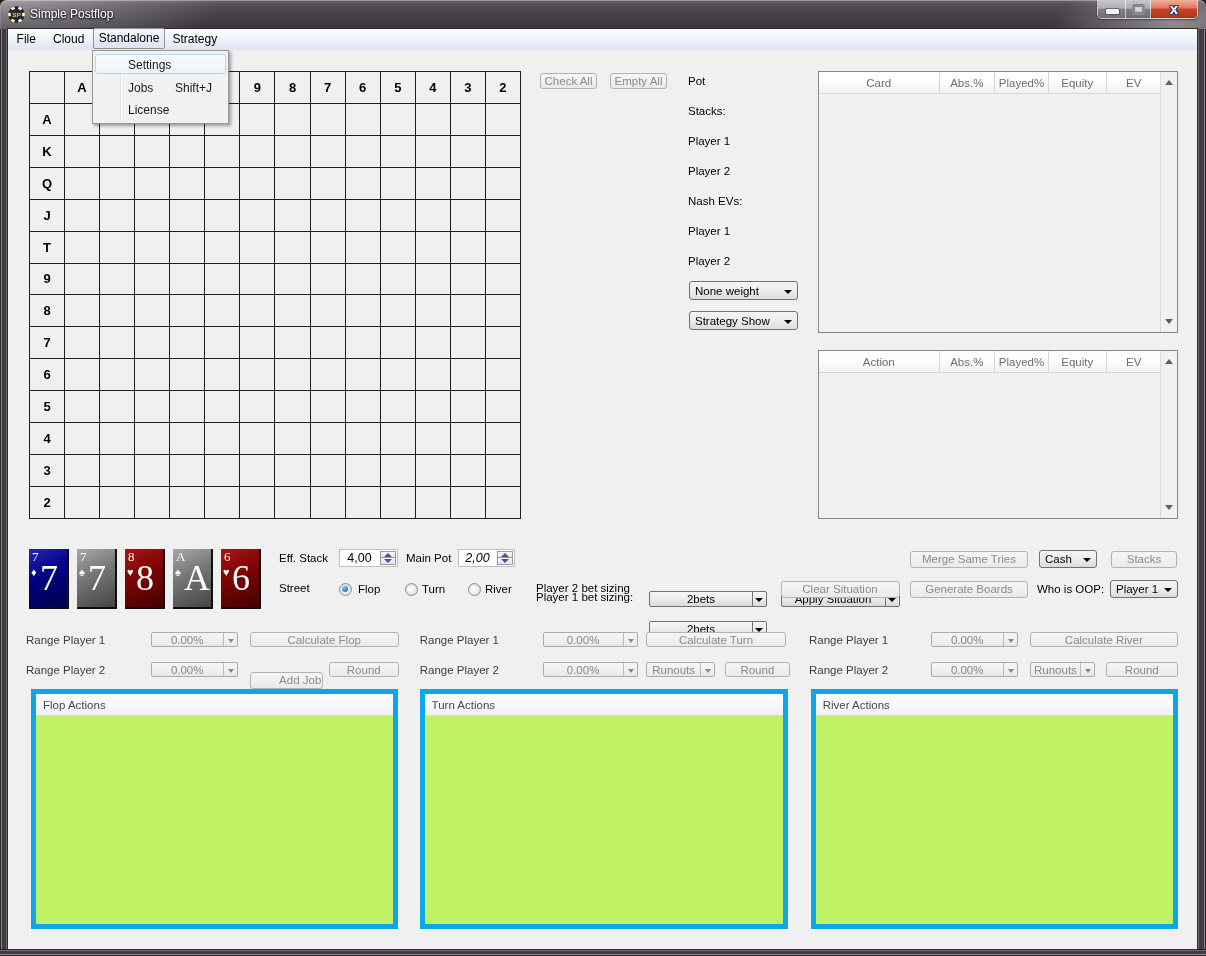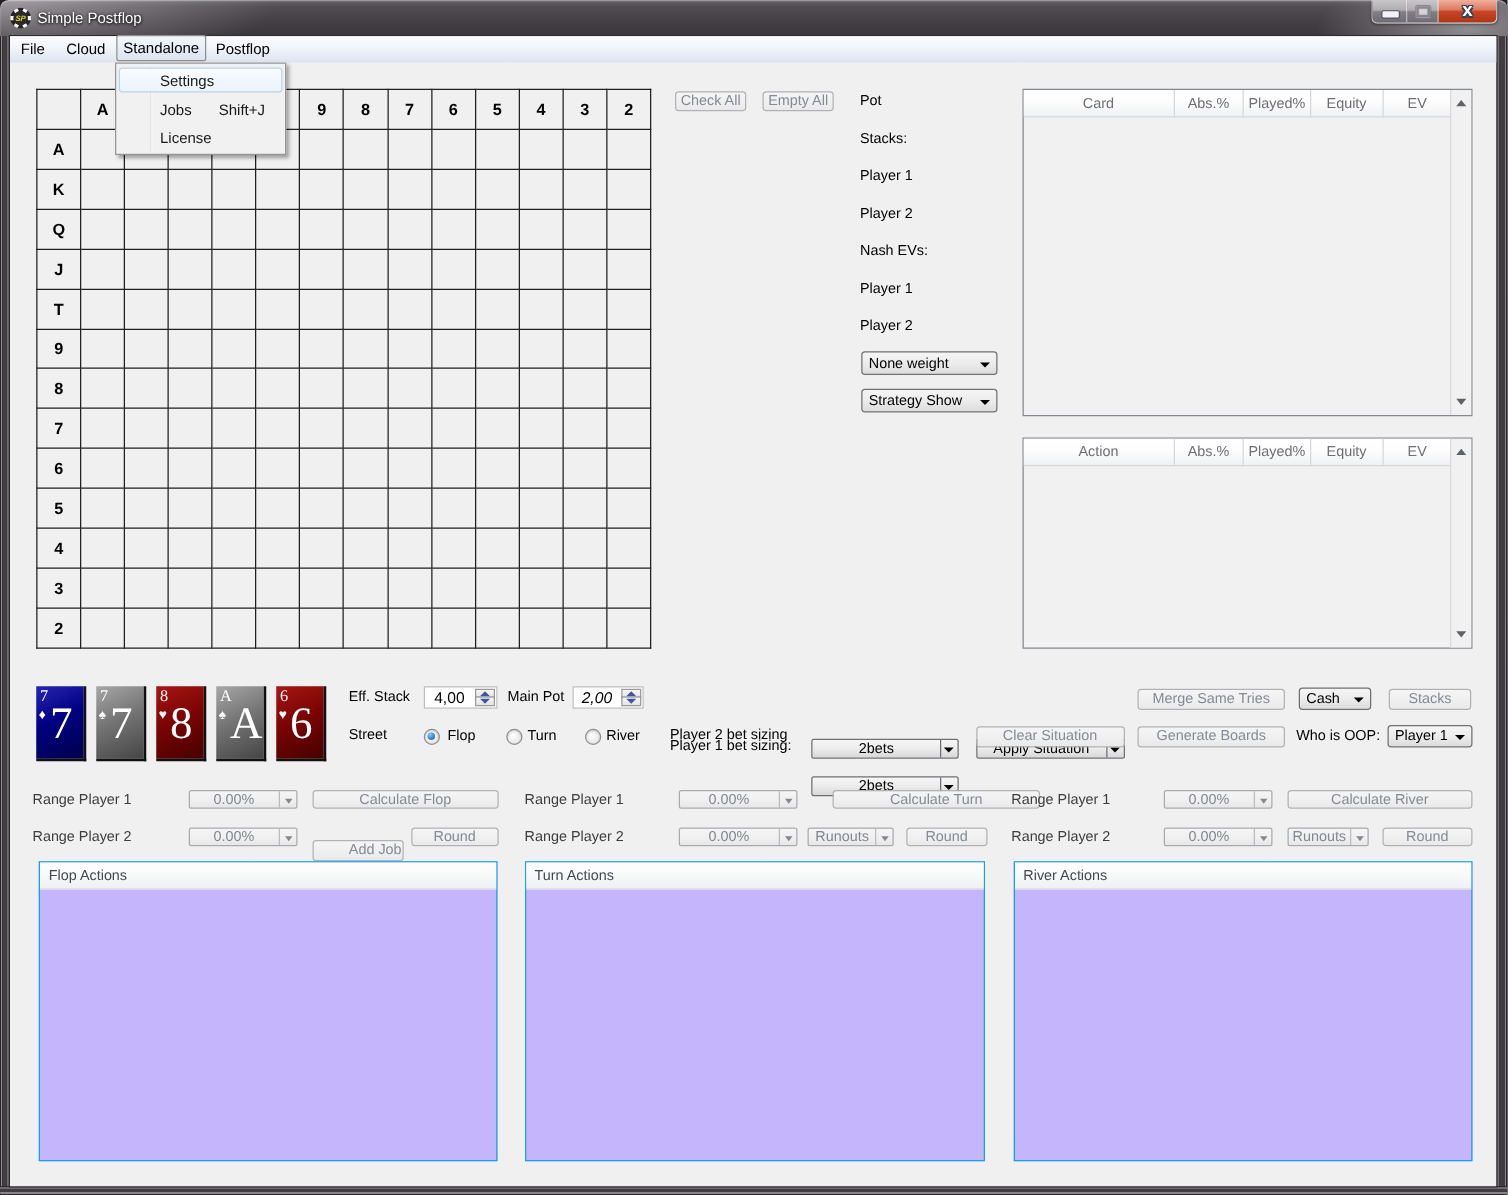--- a/index.html
+++ b/index.html
@@ -139,21 +139,21 @@
 .tri-d { position:absolute; left:3px; top:1.5px; width:0; height:0;
   border-left:4px solid transparent; border-right:4px solid transparent;
   border-top:4.5px solid #4156a0; }
 
 .radio { position:absolute; width:13px; height:13px; border-radius:50%;
   border:1px solid #8b8f94; background:radial-gradient(circle at 40% 35%,#fff 0%,#ececec 60%,#d5d5d5 100%);
   box-shadow:inset 0 1px 2px rgba(0,0,0,0.15); }
 .radio .dot { position:absolute; left:2.5px; top:2.5px; width:6px; height:6px; border-radius:50%;
   background:radial-gradient(circle at 35% 30%,#8cc6f0 0%,#3a87cf 55%,#1f5f9e 100%); }
 
-.gbox { position:absolute; border:1px solid #0ea5e9; background:#c4b5fd;padding-left:44px; }
+.gbox { position:absolute; border:5px solid #0ea5e9; background:#bef264;padding-left:44px; }
 .gbox .gh { position:absolute; left:0; right:0; top:0; height:22px;
   background:linear-gradient(180deg,#fdfdfd 0%,#f7f8f8 55%,#eef0f1 100%);
   border-bottom:1px solid #d9dbde; }
 .gbox .gt { position:absolute; left:7px; top:4.5px; font-size:11.5px; color:#45484d; }
 </style></head><body>
 <div id="frame"></div>
 <div id="titlebar"></div>
 <svg id="chip" viewBox="0 0 34 34">
   <circle cx="17" cy="17" r="16.5" fill="#242225"></circle>
   <g fill="#f5f5f5">
@@ -185,21 +185,21 @@
   background:linear-gradient(90deg,#232026 0 1px,#6f6a70 1px 2px,#413b42 2px 7px,#8a858b 7px 8px,#2a262b 8px 9px);"></div>
 <div id="edge-b" style="position:absolute;left:0;top:949px;width:1206px;height:7px;
   background:linear-gradient(180deg,#232026 0 1px,#6f6a70 1px 2px,#413b42 2px 5px,#8a858b 5px 6px,#2a262b 6px 7px);
   border-radius:0 0 3px 3px;"></div>
 <div id="client">
 
 <div id="menubar">
 <div class="menuitem" style="left:8.6px;">File</div>
 <div class="menuitem" style="left:45px;">Cloud</div>
 <div id="mi-standalone">Standalone</div>
-<div class="menuitem" style="left:164.5px;">Postflop</div>
+<div class="menuitem" style="left:164.5px;">Strategy</div>
 </div>
 <table id="grid" style="width:491px;height:448px;">
       <tbody>
         <tr>
           <td class="c0"></td>
           <td>A</td>
           <td>K</td>
           <td>Q</td>
           <td>J</td>
           <td>T</td>
@@ -571,21 +571,21 @@
 <div class="dcombo" style="left:534.6px;top:603px;width:95px;height:15px;">
       <div class="txt">0.00%</div>
       <div class="sep"></div>
       <div class="arr"></div>
     </div>
 <div class="dcombo" style="left:534.6px;top:633px;width:95px;height:15px;">
       <div class="txt">0.00%</div>
       <div class="sep"></div>
       <div class="arr"></div>
     </div>
-<div class="btn" style="left:658px;top:603px;width:166px;height:15px;line-height:14px;">Calculate Turn</div>
+<div class="btn" style="left:638px;top:603px;width:140px;height:15px;line-height:14px;">Calculate Turn</div>
 <div class="dcombo" style="left:638px;top:633px;width:69.3px;height:15px;">
       <div class="txt">Runouts</div>
       <div class="sep"></div>
       <div class="arr"></div>
     </div>
 <div class="btn" style="left:717px;top:633px;width:64.7px;height:15px;line-height:14px;">Round</div>
 <div class="lblg" style="left:801px;top:605px;">Range Player 1</div>
 <div class="lblg" style="left:801px;top:635px;">Range Player 2</div>
 <div class="dcombo" style="left:922.7px;top:603px;width:87px;height:15px;">
       <div class="txt">0.00%</div>

